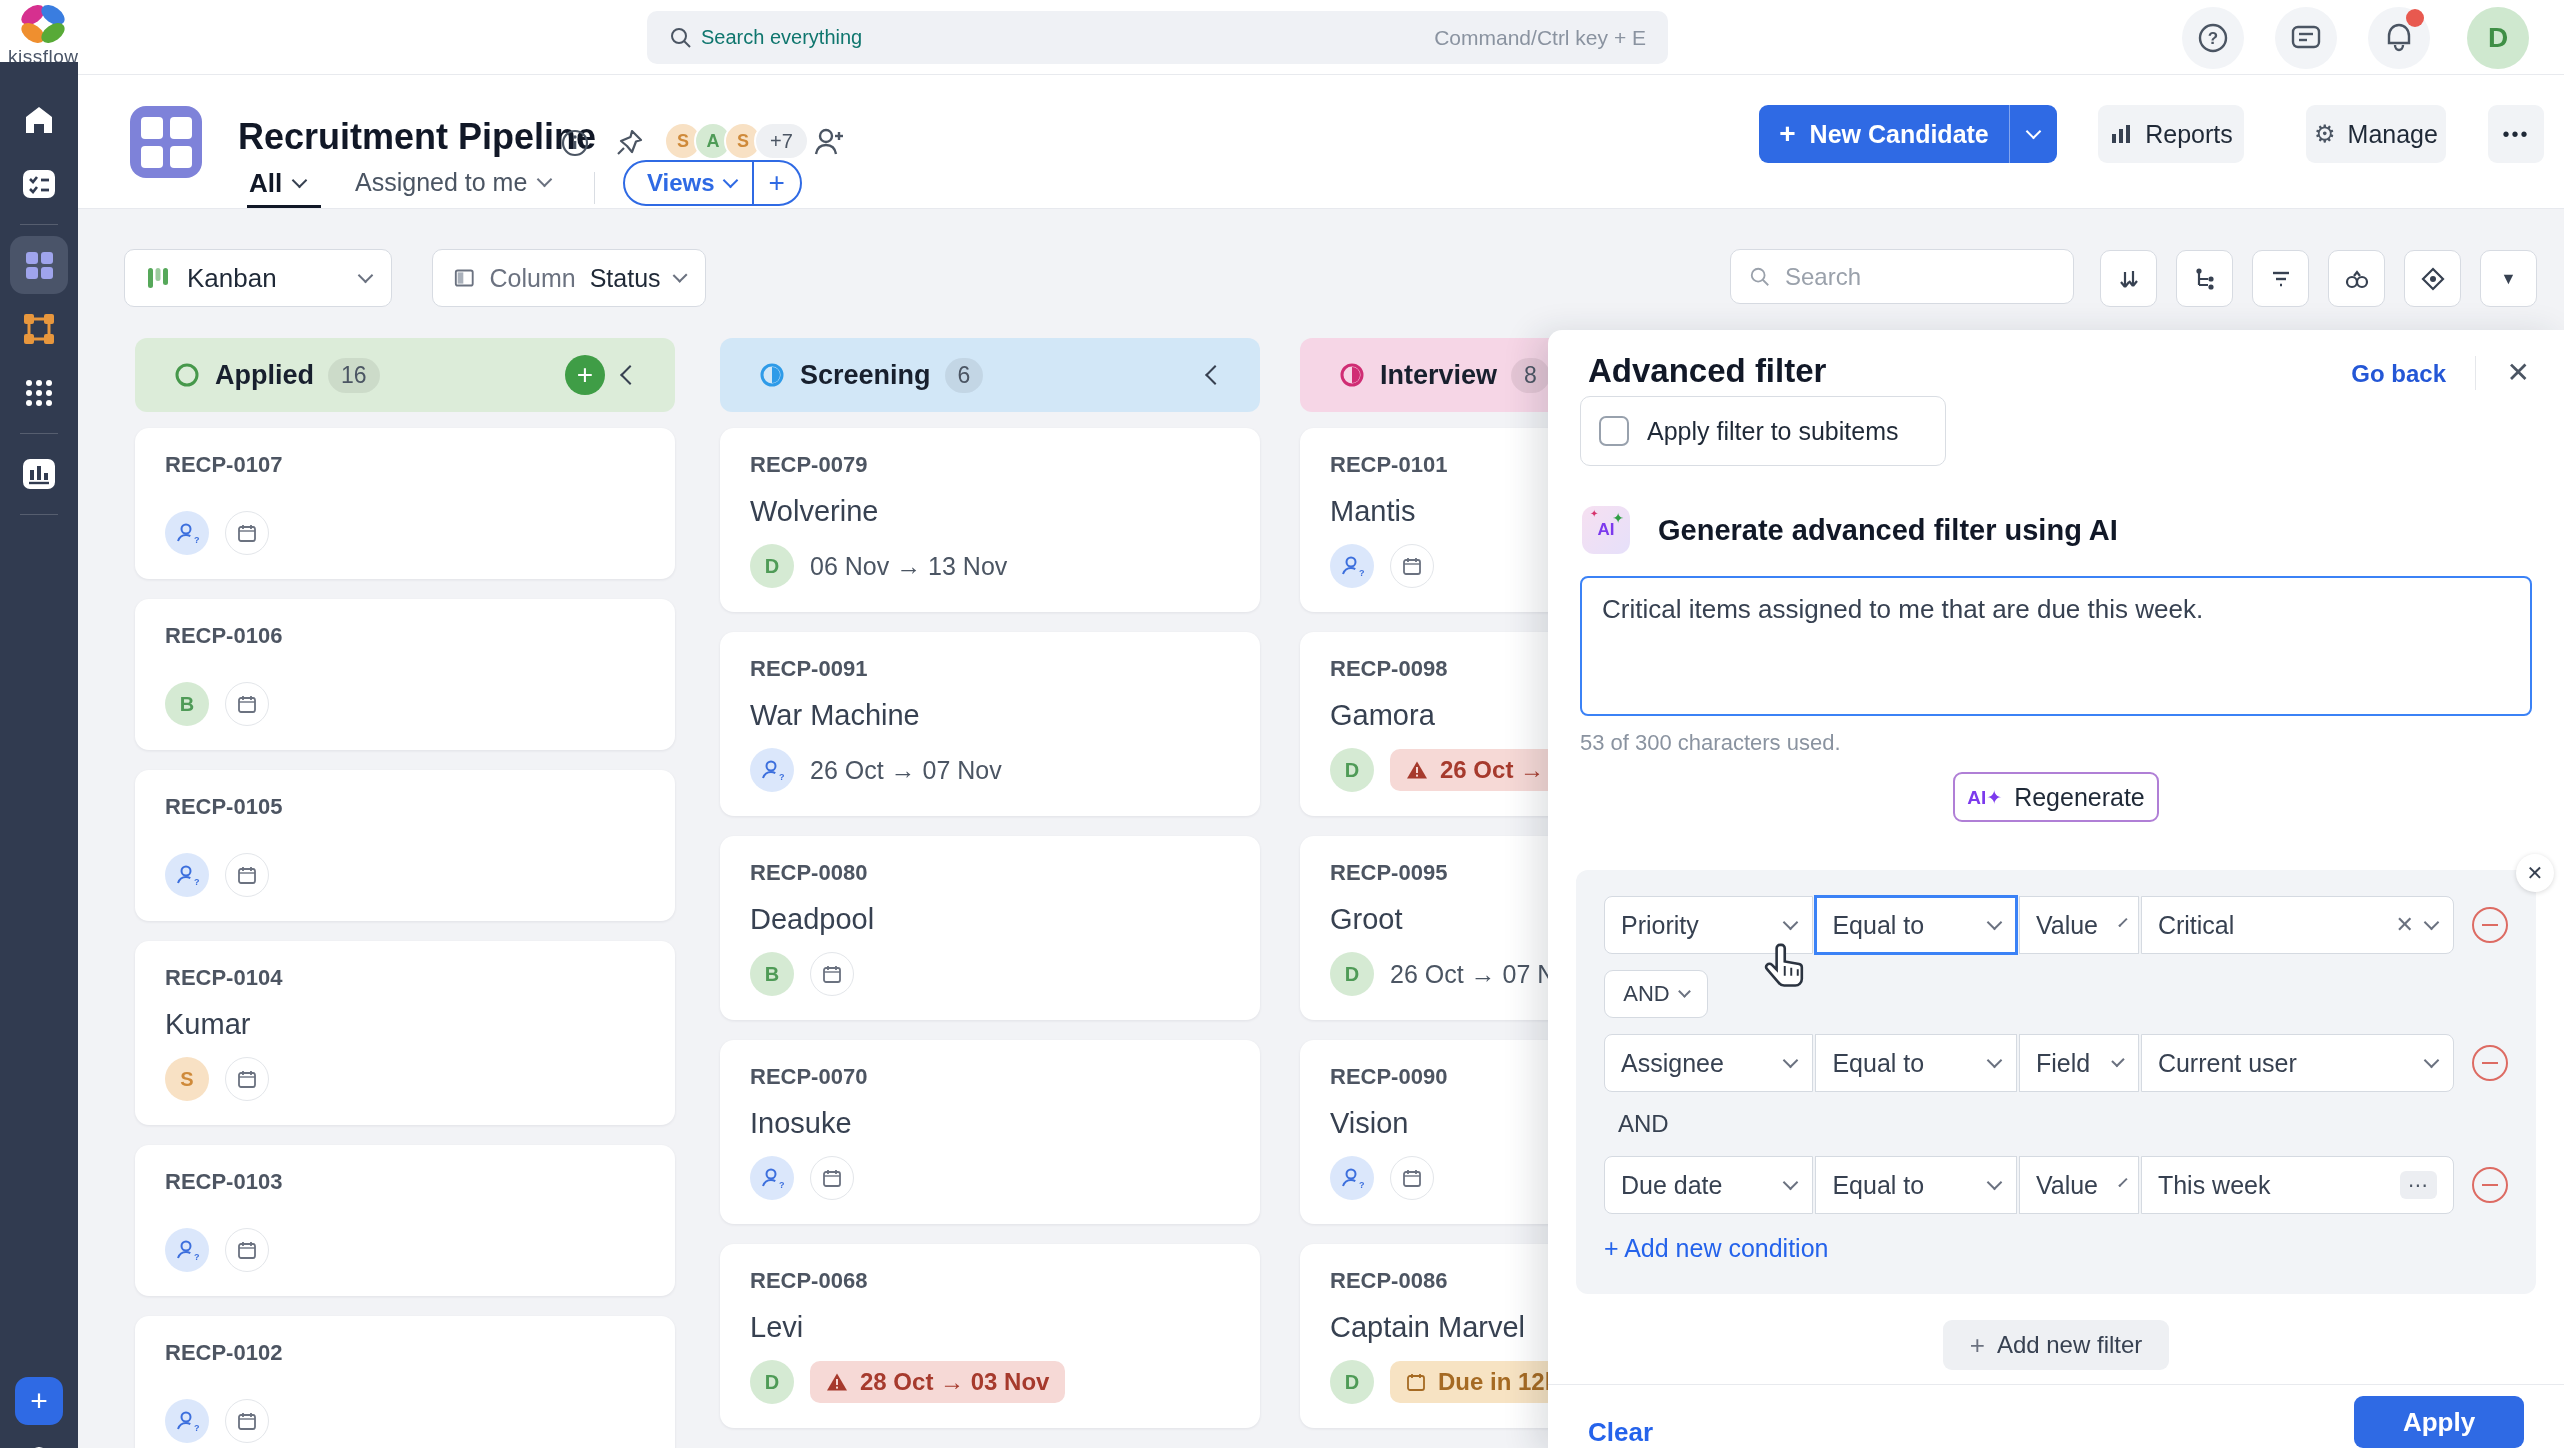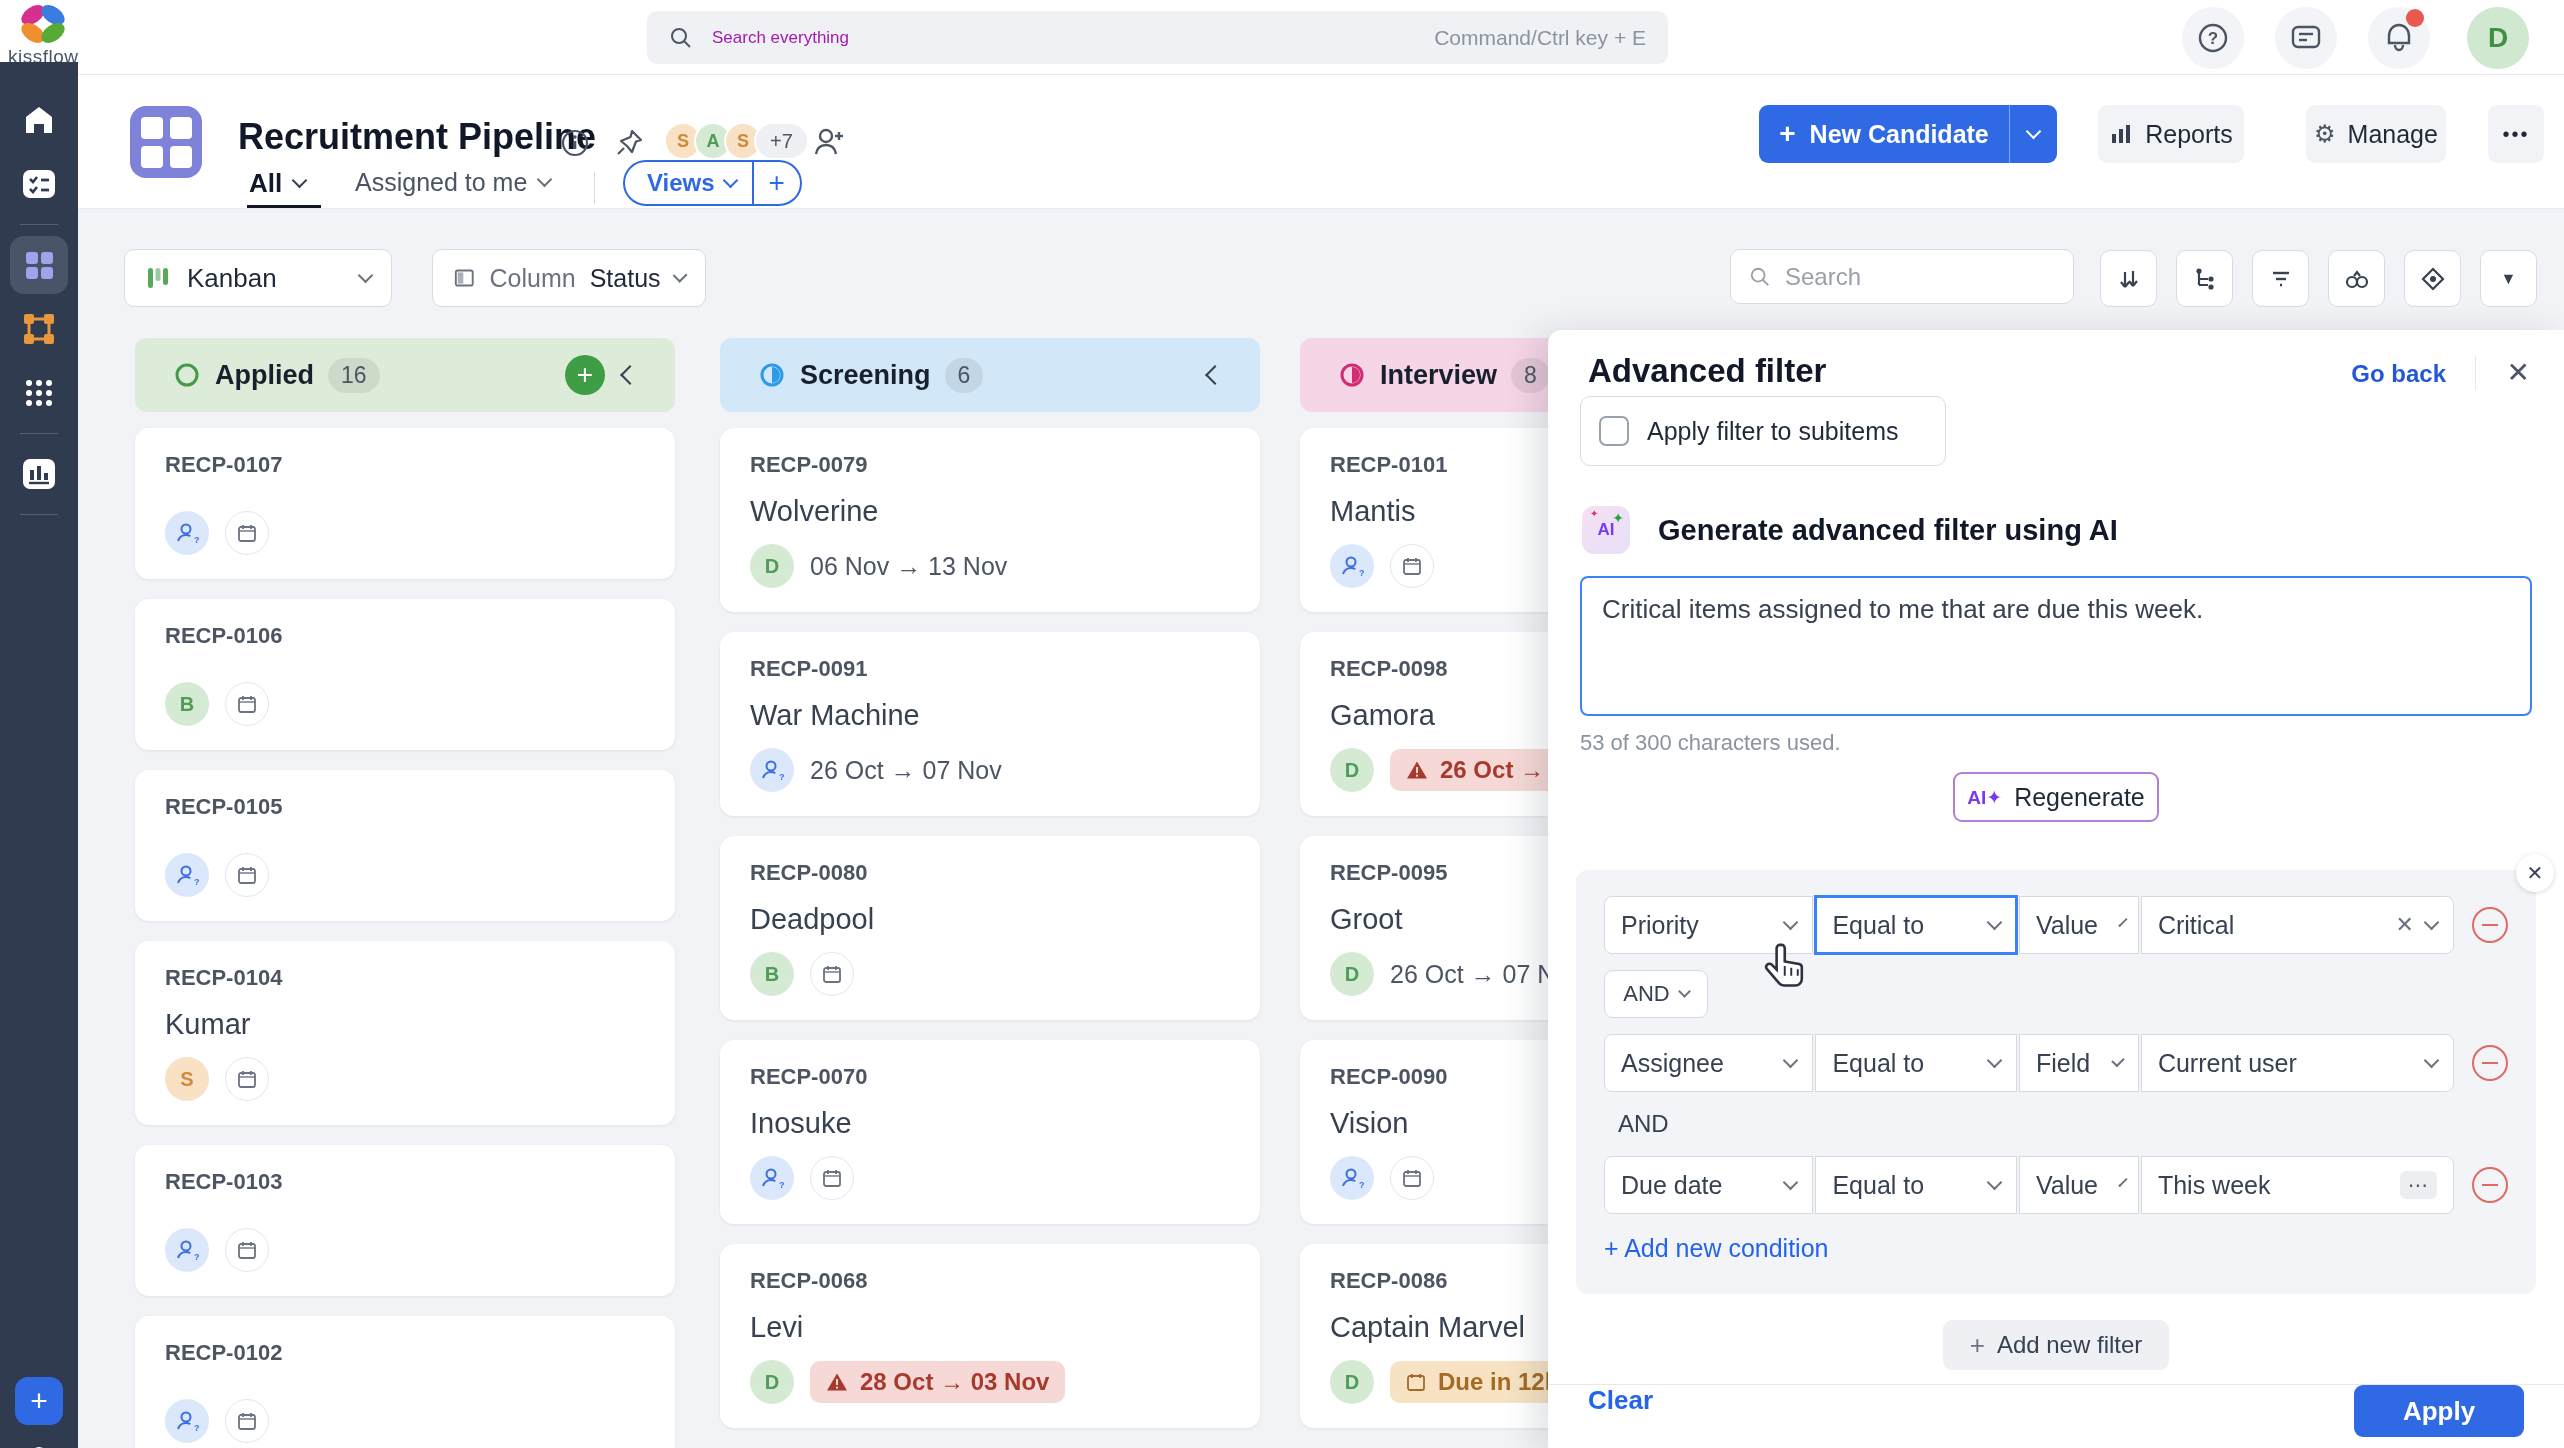--- a/index.html
+++ b/index.html
@@ -6,21 +6,21 @@
   html,body { width:2564px; height:1448px; overflow:hidden;
     font-family:"Liberation Sans","DejaVu Sans",sans-serif; background:#f2f3f6; color:#1f2937; }
   .abs { position:absolute; }
   
   .topbar { position:absolute; left:0; top:0; width:2564px; height:75px; background:#fff;
     border-bottom:1px solid #e8eaee; z-index:20; }
   .logo { position:absolute; left:8px; top:2px; width:66px; height:62px; text-align:center; }
   .logo .word { font-size:19px; color:#4a5568; letter-spacing:.5px; margin-top:-4px; }
   .search-pill { position:absolute; left:647px; top:11px; width:1021px; height:53px;
     background:#eff1f5; border-radius:10px; display:flex; align-items:center; padding:0 22px; }
-  .search-pill .ph { font-size:17px; color:#a21caf; margin-left:19px; }
+  .search-pill .ph { font-size:20px; color:#0f766e; margin-left:8px; }
   .search-pill .hint { margin-left:auto; font-size:21px; color:#8a93a0; }
   .topcircle { position:absolute; top:7px; width:62px; height:62px; border-radius:50%;
     background:#f2f4f7; display:flex; align-items:center; justify-content:center; }
   .avatar-d { background:#cfe8cf; color:#3f8f46; font-weight:bold; font-size:28px; }
   .bell-dot { position:absolute; right:6px; top:2px; width:18px; height:18px; border-radius:50%; background:#e8594f; }
   
   .sidebar { position:absolute; left:0; top:62px; width:78px; bottom:0; background:#313b50; z-index:30; }
   .side-item { width:78px; height:64px; display:flex; align-items:center; justify-content:center; }
   .side-div { width:38px; height:1px; background:rgba(255,255,255,.18); margin:8px auto; }
   .side-active { width:58px; height:58px; margin:0 auto; border-radius:14px; background:#4a5469;
@@ -140,21 +140,21 @@
   .and-dd { margin-top:16px; width:104px; height:48px; background:#fff; border:1px solid #d5dae1;
     border-radius:9px; display:flex; align-items:center; justify-content:center; gap:10px;
     font-size:22px; color:#374151; }
   .and-txt { margin:18px 0 0 14px; font-size:24px; color:#374151; }
   .mt16 { margin-top:16px; } .mt18 { margin-top:18px; }
   .addcond { margin-top:20px; font-size:25px; color:#2563eb; }
   .addfilter { position:absolute; left:395px; top:990px; width:226px; height:50px; background:#eef0f3;
     border-radius:9px; display:flex; align-items:center; justify-content:center; gap:12px;
     font-size:24px; color:#374151; }
   .pfoot { position:absolute; left:0; right:0; bottom:0; height:64px; border-top:1px solid #e8eaee;
-    background:#fff; display:flex; align-items:flex-start; padding:0 40px; border-radius:0; }
+    background:#fff; display:flex; align-items:flex-end; padding:0 40px; border-radius:0; }
   .clear { font-size:26px; font-weight:bold; color:#2563eb; }
   .apply { margin-left:auto; width:170px; height:52px; background:#2f6ae4; color:#fff; border-radius:9px;
     display:flex; align-items:center; justify-content:center; font-size:26px; font-weight:bold; }
   .cursor { position:absolute; left:1762px; top:940px; z-index:60; }
 </style>
 </head>
 <body>
 
 <div class="topbar">
   <div class="logo">

